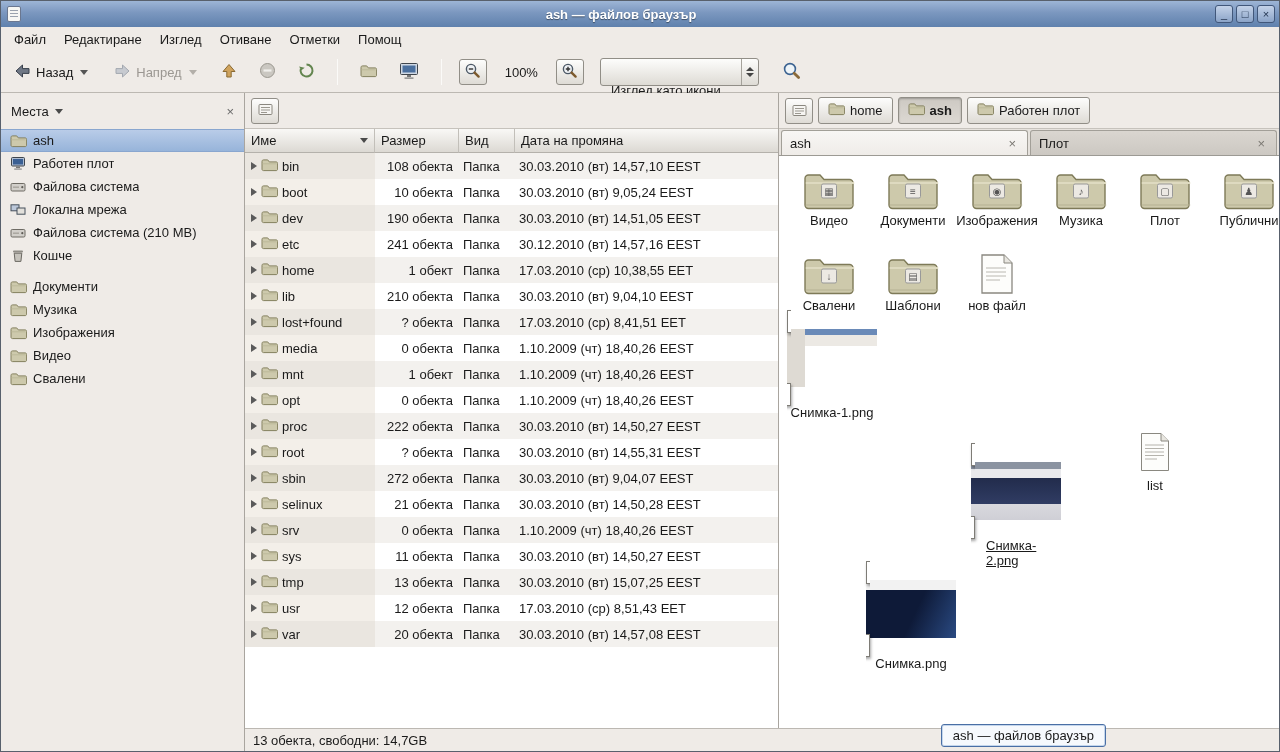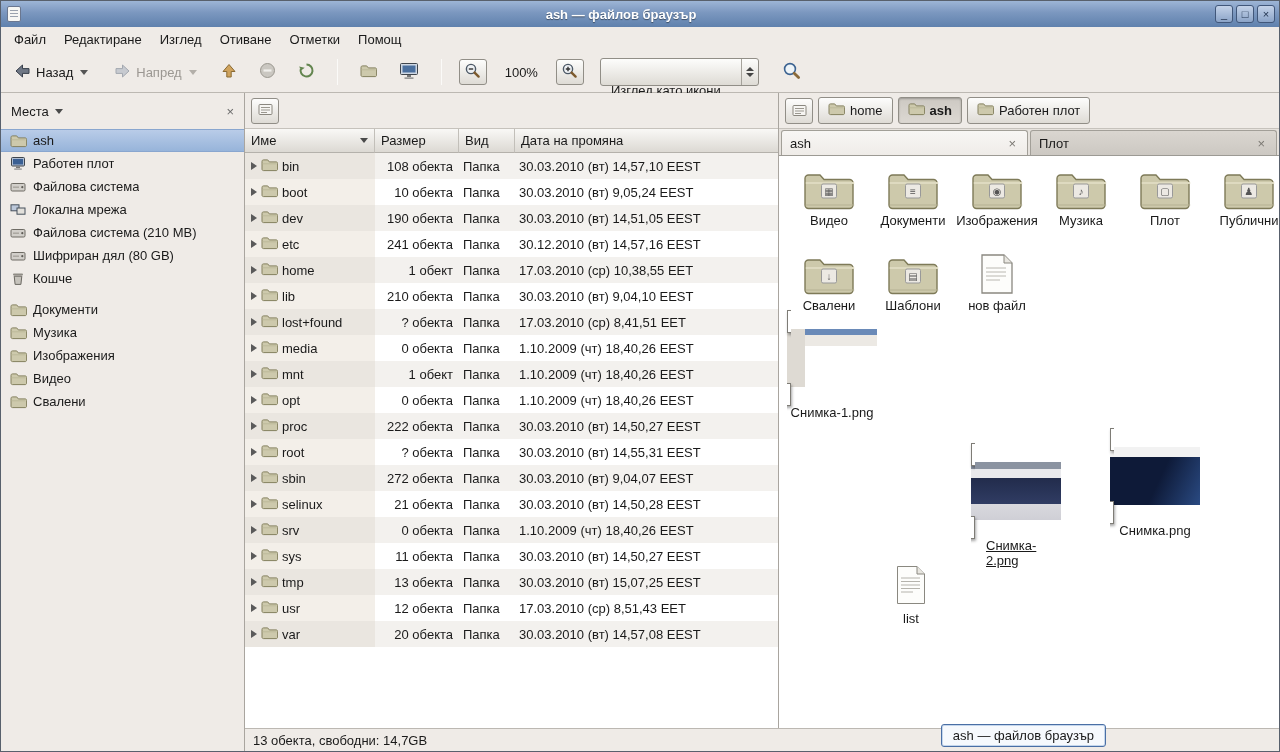--- a/index.html
+++ b/index.html
@@ -268,30 +268,20 @@
               <svg width="16" height="14" viewBox="0 0 16 14">
                 <rect x="1" y="3.5" width="14" height="7.5" rx="1.2" fill="#d2cfca" stroke="#6e6b64"></rect>
                 <circle cx="12.3" cy="7.2" r="1.1" fill="#5f5c56"></circle>
                 <rect x="3" y="6.5" width="6" height="1.4" fill="#a7a49d"></rect>
               </svg>
             </span>
     <span class="label">Файлова система (210 MB)</span>
   </div>
           <div class="side-item">
     <span class="icon">
-              <svg width="16" height="14" viewBox="0 0 16 14">
-                <rect x="1" y="3.5" width="14" height="7.5" rx="1.2" fill="#d2cfca" stroke="#6e6b64"></rect>
-                <circle cx="12.3" cy="7.2" r="1.1" fill="#5f5c56"></circle>
-                <rect x="3" y="6.5" width="6" height="1.4" fill="#a7a49d"></rect>
-              </svg>
-            </span>
-    <span class="label">Шифриран дял (80 GB)</span>
-  </div>
-          <div class="side-item">
-    <span class="icon">
               <svg width="16" height="15" viewBox="0 0 16 15">
                 <rect x="3" y="2.6" width="10" height="1.8" rx=".9" fill="#908d86"></rect>
                 <path d="M4.2 5.2h7.6l-.9 8.2H5.1z" fill="#c6c3bc" stroke="#6b6862"></path>
               </svg>
             </span>
     <span class="label">Кошче</span>
   </div>
           <div class="side-item gap">
     <span class="icon">
               <svg width="17" height="14" viewBox="0 0 17 14">
@@ -759,34 +749,34 @@
                     </svg>
                   </span>
     <span class="ilabel">нов файл</span>
   </div>
               </div>
           <div class="loose-item">
     <span class="big-icon"><span class="thumb thumb-web"><span class="inner" style="display: block;"></span></span></span>
     <span class="ilabel">Снимка-2.png</span>
   </div>
               <div class="loose-item">
-    <span class="big-icon"><span class="thumb thumb-dark"><span class="inner" style="display: block;"></span></span></span>
-    <span class="ilabel">Снимка.png</span>
-  </div>
-              <div class="loose-item">
     <span class="big-icon"><svg width="30" height="40" viewBox="0 0 30 40">
                     <path d="M1.5 1.5h19.5l7.5 7.5v29.5H1.5z" fill="#fdfdfb" stroke="#8a8880"></path>
                     <path d="M21 1.5V9h7.5" fill="#e8e6e0" stroke="#8a8880"></path>
                     <g stroke="#b5b3ac">
                       <path d="M5 13h19M5 16.5h19M5 20h19M5 23.5h19M5 27h12"></path>
                     </g>
                   </svg></span>
     <span class="ilabel">list</span>
   </div>
               <div class="loose-item">
+    <span class="big-icon"><span class="thumb thumb-dark"><span class="inner" style="display: block;"></span></span></span>
+    <span class="ilabel">Снимка.png</span>
+  </div>
+              <div class="loose-item">
     <span class="big-icon"><span class="thumb thumb-fm"><span class="inner" style="display: block;"></span></span></span>
     <span class="ilabel">Снимка-1.png</span>
   </div>
             </div>
         </div>
 
       </div>
       <div class="statusbar">
         <span>13 обекта, свободни: 14,7GB</span>
       </div>

